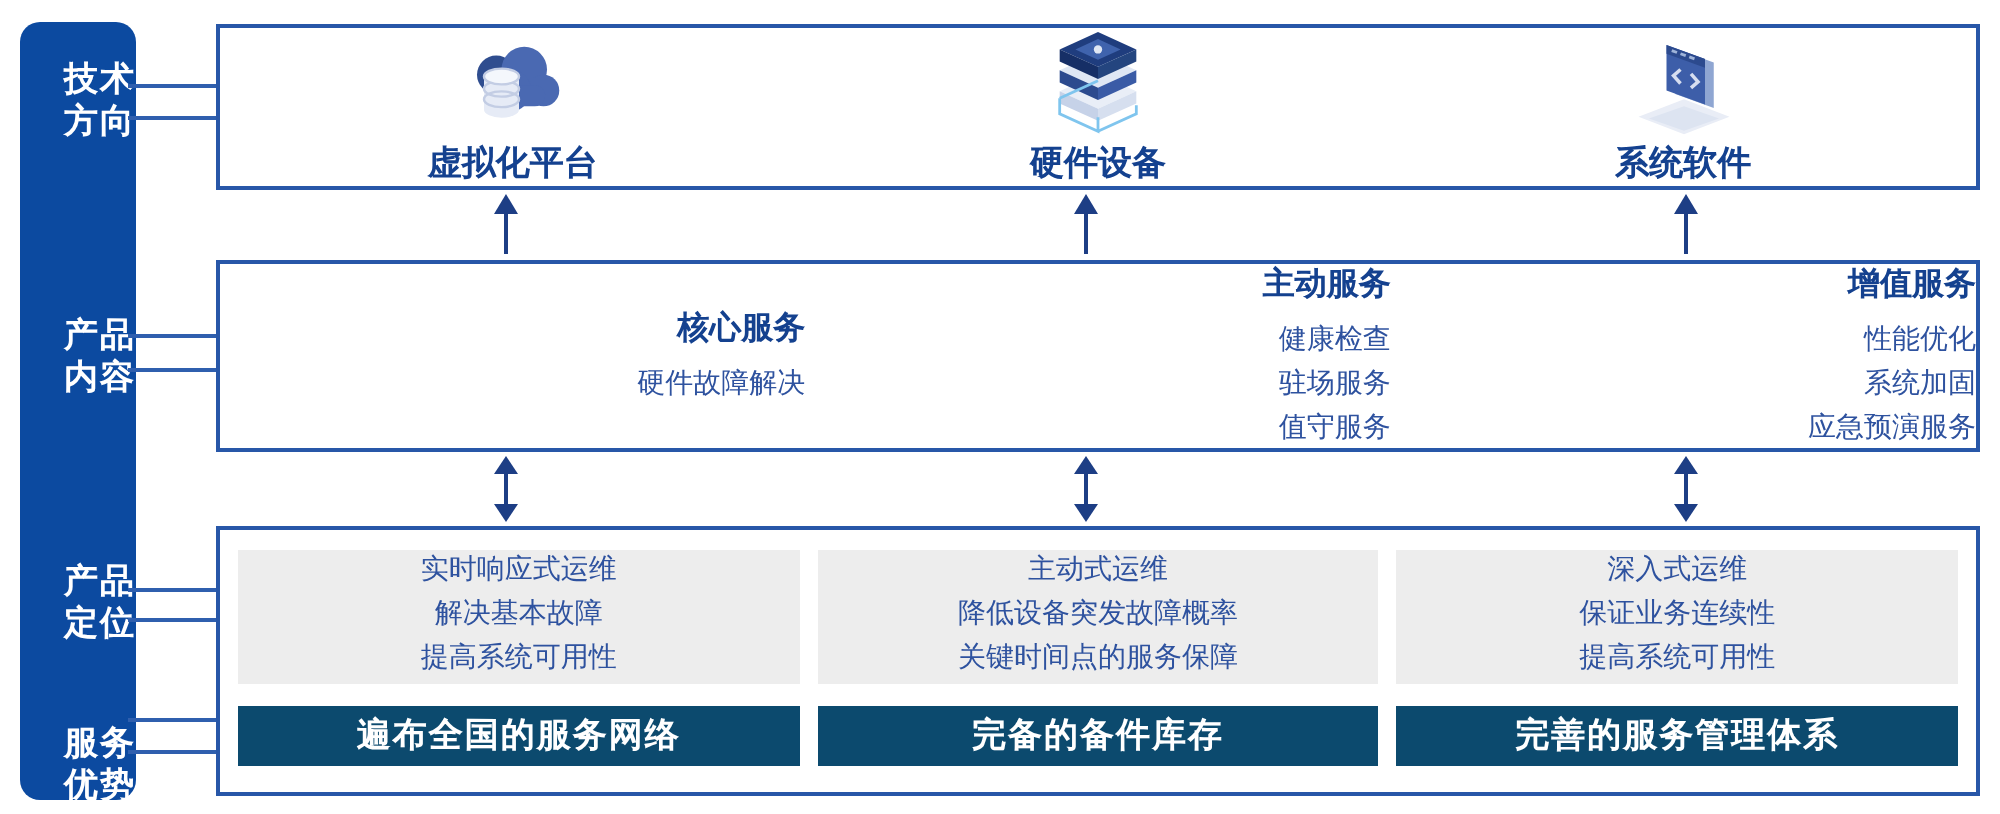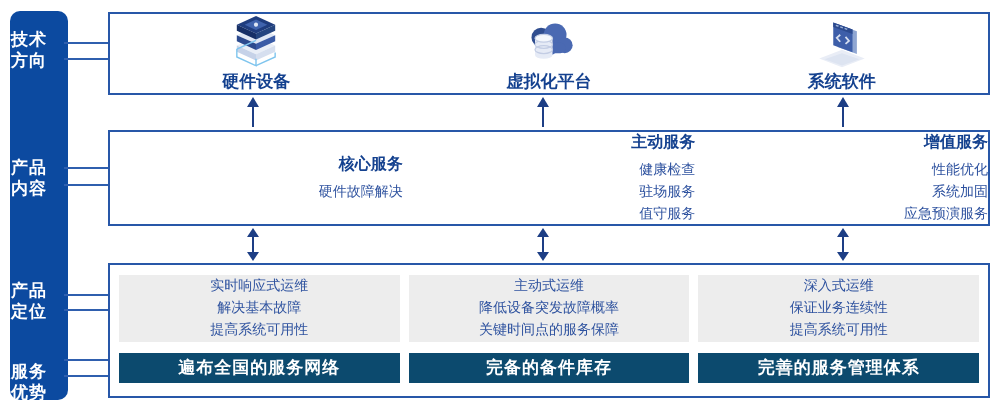--- a/index.html
+++ b/index.html
@@ -1,21 +1,21 @@
 <!DOCTYPE html>
 <html><head>
 <meta charset="utf-8">
 <style>
   html,body{margin:0;padding:0;background:#ffffff;}
   body{font-family:"Liberation Sans","DejaVu Sans",sans-serif;}
   .stage{position:relative;width:1000px;height:407px;background:#ffffff;overflow:hidden;}
 
   
   .rail{position:absolute;left:10px;top:11px;width:58px;height:389px;background:#0C4AA0;border-radius:10px;}
-  .rail-label{position:absolute;left:0;width:58px;text-align:center;color:#ffffff;
+  .rail-label{position:absolute;left:21px;width:58px;text-align:center;color:#ffffff;
               font-weight:bold;font-size:17px;line-height:21px;white-space:pre-line;letter-spacing:1px;}
   .rail-label.l1{top:29px;}
   .rail-label.l2{top:157px;}
   .rail-label.l3{top:280px;}
   .rail-label.l4{top:341px;margin-top:20px;}
 
   
   .tick{position:absolute;left:64px;width:46px;height:2px;background:#2F5FAE;}
 
   
@@ -69,67 +69,67 @@
   <div class="tick" style="top:167px"></div>
   <div class="tick" style="top:184px"></div>
   <div class="tick" style="top:294px"></div>
   <div class="tick" style="top:309px"></div>
   <div class="tick" style="top:359px"></div>
   <div class="tick" style="top:375px"></div>
 
   <div class="panel p1">
     <div class="tech-item">
       <span class="icon">
-        <svg viewBox="0 0 72 62" width="64" height="54">
-          <g transform="translate(0,24)">
-            <polygon points="36,0 58,10 36,20 14,10" fill="#E9EEF7"></polygon>
-            <polygon points="14,10 36,20 36,27 14,17" fill="#C6D2E8"></polygon>
-            <polygon points="58,10 36,20 36,27 58,17" fill="#D6DFEF"></polygon>
-          </g>
-          <g transform="translate(0,12)">
-            <polygon points="36,0 58,10 36,20 14,10" fill="#DFE7F4"></polygon>
-            <polygon points="14,10 36,20 36,27 14,17" fill="#2C4A8E"></polygon>
-            <polygon points="58,10 36,20 36,27 58,17" fill="#3A5BA6"></polygon>
-          </g>
-          <g>
-            <polygon points="36,0 58,10 36,20 14,10" fill="#1F3D7E"></polygon>
-            <polygon points="14,10 36,20 36,27 14,17" fill="#162F66"></polygon>
-            <polygon points="58,10 36,20 36,27 58,17" fill="#24457F"></polygon>
-            <polygon points="36,4 49,10 36,16 23,10" fill="#3F63AD"></polygon>
-            <circle cx="36" cy="10" r="2.4" fill="#DFE7F4"></circle>
-          </g>
-          <g stroke="#7FC5EE" stroke-width="1.6" fill="none">
-            <polyline points="14,38 14,47 36,57 36,49"></polyline>
-            <polyline points="14,38 36,28"></polyline>
-            <polyline points="36,57 58,47 58,42"></polyline>
-          </g>
-        </svg>
-      </span>
-      <div class="tech-label">硬件设备</div>
-    </div>
-    <div class="tech-item">
-      <span class="icon">
         <svg viewBox="0 0 64 56" width="56" height="49">
           <circle cx="23" cy="21" r="11" fill="#2F4D8F"></circle>
           <g fill="#4A69B2">
             <circle cx="39" cy="18" r="13"></circle>
             <circle cx="50" cy="30" r="9"></circle>
             <circle cx="31" cy="30" r="12"></circle>
             <rect x="28" y="27" width="23" height="12" rx="6"></rect>
           </g>
           <g>
             <rect x="16" y="22" width="20" height="19" fill="#E6EBF6"></rect>
             <ellipse cx="26" cy="41" rx="10" ry="4.5" fill="#E6EBF6"></ellipse>
             <ellipse cx="26" cy="35" rx="10" ry="4.5" fill="none" stroke="#C3CDE4" stroke-width="1.4"></ellipse>
             <ellipse cx="26" cy="29" rx="10" ry="4.5" fill="none" stroke="#C3CDE4" stroke-width="1.4"></ellipse>
             <ellipse cx="26" cy="22" rx="10" ry="4.5" fill="#F4F7FC" stroke="#C3CDE4" stroke-width="1.4"></ellipse>
           </g>
         </svg>
       </span>
       <div class="tech-label">虚拟化平台</div>
+    </div>
+    <div class="tech-item">
+      <span class="icon">
+        <svg viewBox="0 0 72 62" width="64" height="54">
+          <g transform="translate(0,24)">
+            <polygon points="36,0 58,10 36,20 14,10" fill="#E9EEF7"></polygon>
+            <polygon points="14,10 36,20 36,27 14,17" fill="#C6D2E8"></polygon>
+            <polygon points="58,10 36,20 36,27 58,17" fill="#D6DFEF"></polygon>
+          </g>
+          <g transform="translate(0,12)">
+            <polygon points="36,0 58,10 36,20 14,10" fill="#DFE7F4"></polygon>
+            <polygon points="14,10 36,20 36,27 14,17" fill="#2C4A8E"></polygon>
+            <polygon points="58,10 36,20 36,27 58,17" fill="#3A5BA6"></polygon>
+          </g>
+          <g>
+            <polygon points="36,0 58,10 36,20 14,10" fill="#1F3D7E"></polygon>
+            <polygon points="14,10 36,20 36,27 14,17" fill="#162F66"></polygon>
+            <polygon points="58,10 36,20 36,27 58,17" fill="#24457F"></polygon>
+            <polygon points="36,4 49,10 36,16 23,10" fill="#3F63AD"></polygon>
+            <circle cx="36" cy="10" r="2.4" fill="#DFE7F4"></circle>
+          </g>
+          <g stroke="#7FC5EE" stroke-width="1.6" fill="none">
+            <polyline points="14,38 14,47 36,57 36,49"></polyline>
+            <polyline points="14,38 36,28"></polyline>
+            <polyline points="36,57 58,47 58,42"></polyline>
+          </g>
+        </svg>
+      </span>
+      <div class="tech-label">硬件设备</div>
     </div>
     <div class="tech-item">
       <span class="icon">
         <svg viewBox="0 0 64 58" width="56" height="51">
           <polygon points="32,36 58,46 32,56 6,46" fill="#E9EDF6"></polygon>
           <polygon points="32,40 52,47 32,54 12,47" fill="#DDE4F1"></polygon>
           <polygon points="27,7 49,15 49,41 27,33" fill="#8FA6D2"></polygon>
           <polygon points="22,5 44,13 44,39 22,31" fill="#3D5EA9"></polygon>
           <polygon points="22,5 44,13 44,18 22,10" fill="#2C4A8E"></polygon>
           <g stroke="#9FB4D9" stroke-width="1.6">

